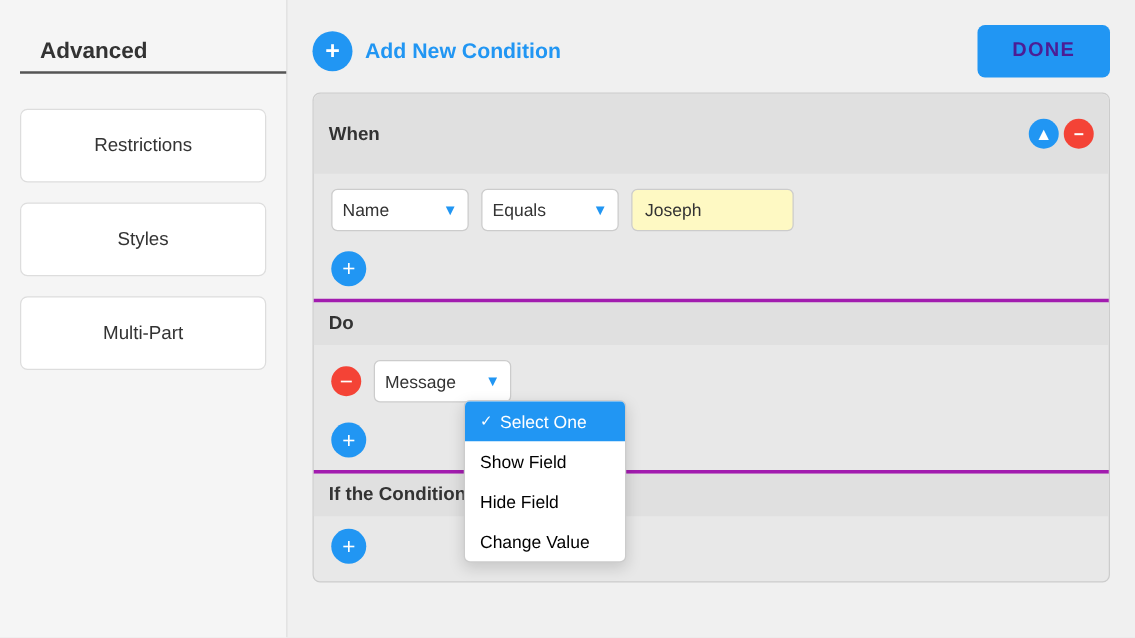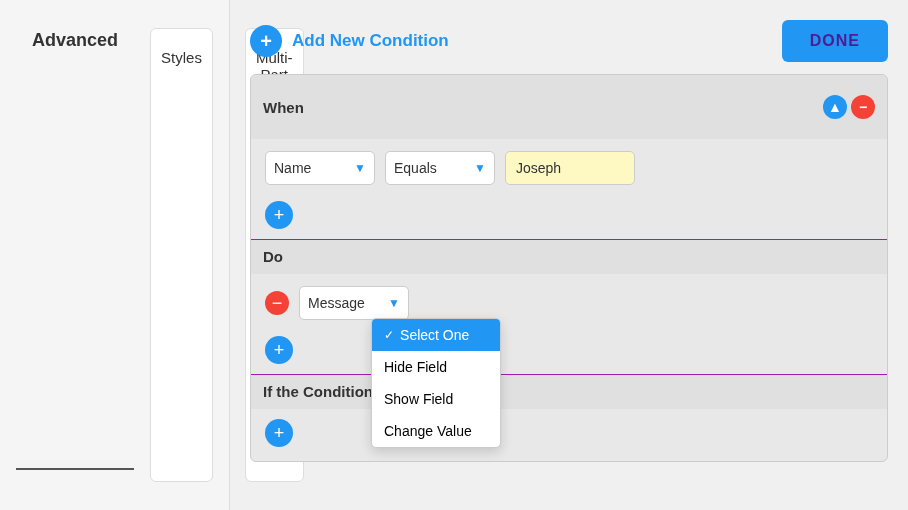--- a/index.html
+++ b/index.html
@@ -12,21 +12,21 @@
       display: flex;
     }
 
     
     .sidebar {
       width: 230px;
       min-width: 230px;
       background: #f5f5f5;
       padding: 20px 0;
       display: flex;
-      flex-direction: row;
+      flex-direction: column;
       border-right: 1px solid #ddd;
     }
     .sidebar-advanced {
       padding: 10px 16px 6px 16px;
       font-size: 18px;
       font-weight: 600;
       color: #333;
       border-bottom: 2px solid #555;
       margin-bottom: 20px;
       display: inline-block;
@@ -252,28 +252,29 @@
     }
     .if-not-header {
       padding: 8px 12px;
       background: #e0e0e0;
     }
     .if-not-content {
       padding: 6px 14px 10px 14px;
     }
 
     .section-divider {
-      border-top: 1px solid #a21caf;
+      border-top: 3px solid #a21caf;
     }
   </style>
 </head>
 <body>
 
 <div class="sidebar">
   <div class="sidebar-advanced">Advanced</div>
+  <div class="sidebar-item">Restrictions</div>
   <div class="sidebar-item">Styles</div>
   <div class="sidebar-item">Multi-Part</div>
 </div>
 
 <div class="main">
 
   <div class="top-bar">
     <button class="add-condition-btn">
       <span class="add-condition-icon">+</span>
       <span>Add New Condition</span>
@@ -316,24 +317,24 @@
           <span>Message</span>
           <span class="chevron">▼</span>
         </div>
 
         <div class="dropdown-menu">
           <div class="dropdown-item selected">
             <span class="check-mark">✓</span>
             <span>Select One</span>
           </div>
           <div class="dropdown-item">
-            <span>Hide Field</span>
+            <span>Show Field</span>
           </div>
           <div class="dropdown-item">
-            <span>Show Field</span>
+            <span>Hide Field</span>
           </div>
           <div class="dropdown-item">
             <span>Change Value</span>
           </div>
         </div>
       </div>
 
       <button class="plus-btn">+</button>
     </div>
 

